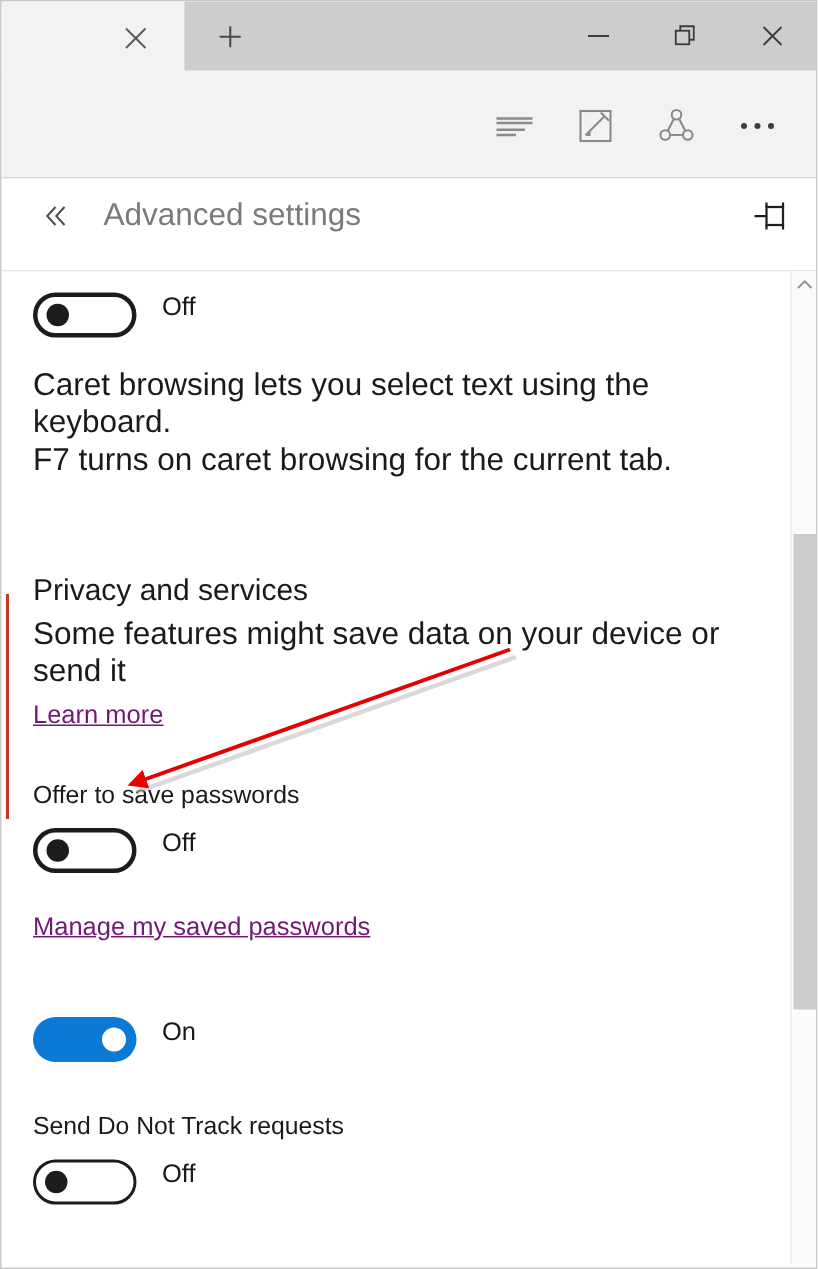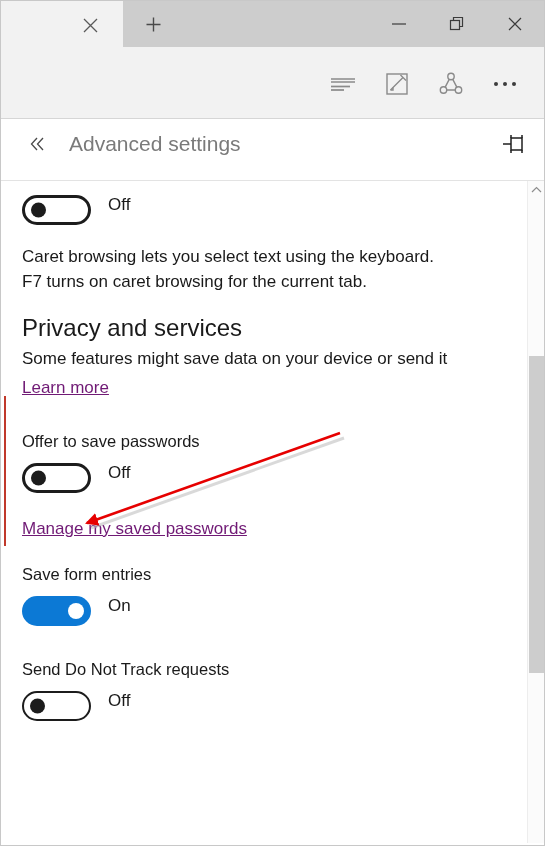--- a/index.html
+++ b/index.html
@@ -168,31 +168,31 @@
     height: calc(846px - 48px - 71px - 63px - 2px);
     background: #ffffff;
     overflow: hidden;
   }
   .settings-content {
     padding: 14px 40px 0 21px;
     box-sizing: border-box;
   }
 
   .setting-desc {
-    font-size: 17px;
+    font-size: 21px;
     line-height: 25px;
     color: #1a1a1a;
     margin: 19px 0 0 0;
     max-width: 470px;
   }
   .section-title {
-    font-size: 24px;
+    font-size: 20px;
     color: #1a1a1a;
     font-weight: 400;
-    margin: 20px 0 4px 0;
+    margin: 64px 0 4px 0;
   }
   .setting-label {
     font-size: 16.5px;
     color: #1a1a1a;
     margin: 0;
   }
   .link {
     display: inline-block;
     font-size: 16.5px;
     color: #701a75;
@@ -428,23 +428,22 @@
         </div>
         <span class="toggle-state">Off</span>
       </div>
 
       <div style="margin-top:26px">
         <a class="link big">Manage my saved passwords</a>
       </div>
 
       <div class="spacer-md"></div>
 
-      <p class="setting-label">Save form entries</p>
-
-      <div class="toggle-row" style="margin-top:12px">
+
+      <div class="toggle-row" style="margin-top:24px">
         <div class="switch on">
           <span class="knob"></span>
         </div>
         <span class="toggle-state">On</span>
       </div>
 
       <div class="spacer-lg"></div>
 
       <p class="setting-label">Send Do Not Track requests</p>
 

